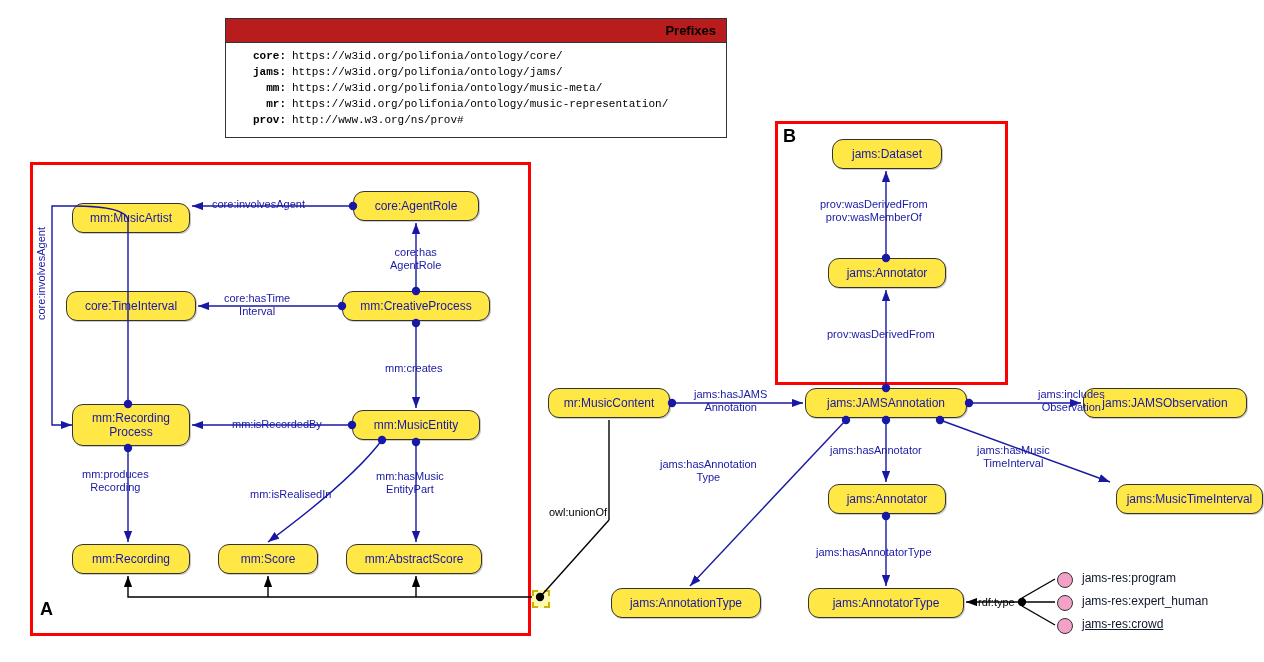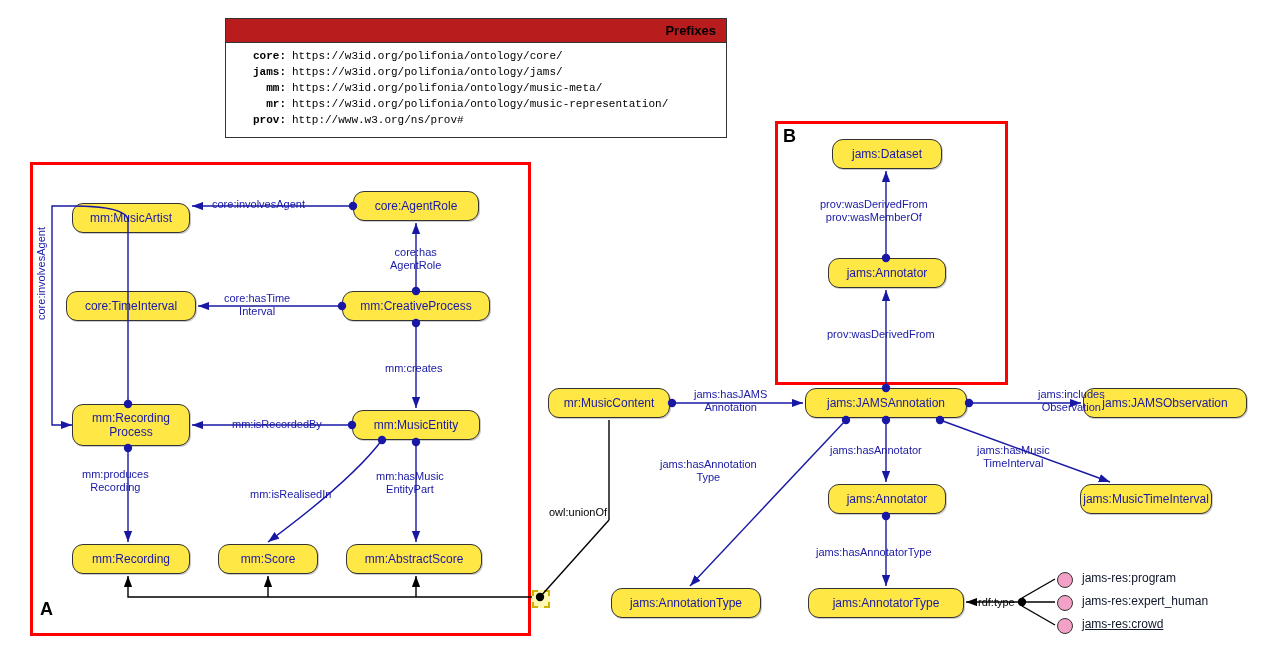--- a/index.html
+++ b/index.html
@@ -60,21 +60,21 @@
   <div class="node" style="left:346px; top:544px; width:136px; height:30px;">mm:AbstractScore</div>
 
   <div class="node" style="left:548px;  top:388px; width:122px; height:30px;">mr:MusicContent</div>
   <div class="node" style="left:832px;  top:139px; width:110px; height:30px;">jams:Dataset</div>
   <div class="node" style="left:828px;  top:258px; width:118px; height:30px;">jams:Annotator</div>
   <div class="node" style="left:805px;  top:388px; width:162px; height:30px;">jams:JAMSAnnotation</div>
   <div class="node" style="left:1083px; top:388px; width:164px; height:30px;">jams:JAMSObservation</div>
   <div class="node" style="left:611px;  top:588px; width:150px; height:30px;">jams:AnnotationType</div>
   <div class="node" style="left:828px;  top:484px; width:118px; height:30px;">jams:Annotator</div>
   <div class="node" style="left:808px;  top:588px; width:156px; height:30px;border-radius:11px;">jams:AnnotatorType</div>
-  <div class="node" style="left:1080px; top:484px; width:132px; height:30px;">jams:MusicTimeInterval</div>
+  <div class="node" style="left:1116px; top:484px; width:147px; height:30px;">jams:MusicTimeInterval</div>
 
   <div class="union-box" style="left:532px; top:590px;"></div>
 
   <div class="ind-dot" style="left:1057px; top:572px;"></div>
   <div class="ind-dot" style="left:1057px; top:595px;"></div>
   <div class="ind-dot" style="left:1057px; top:618px;"></div>
   <div class="ind-label" style="left:1082px; top:571px;">jams-res:program</div>
   <div class="ind-label" style="left:1082px; top:594px;">jams-res:expert_human</div>
   <div class="ind-label" style="left:1082px; top:617px;text-decoration:underline;">jams-res:crowd</div>
 

